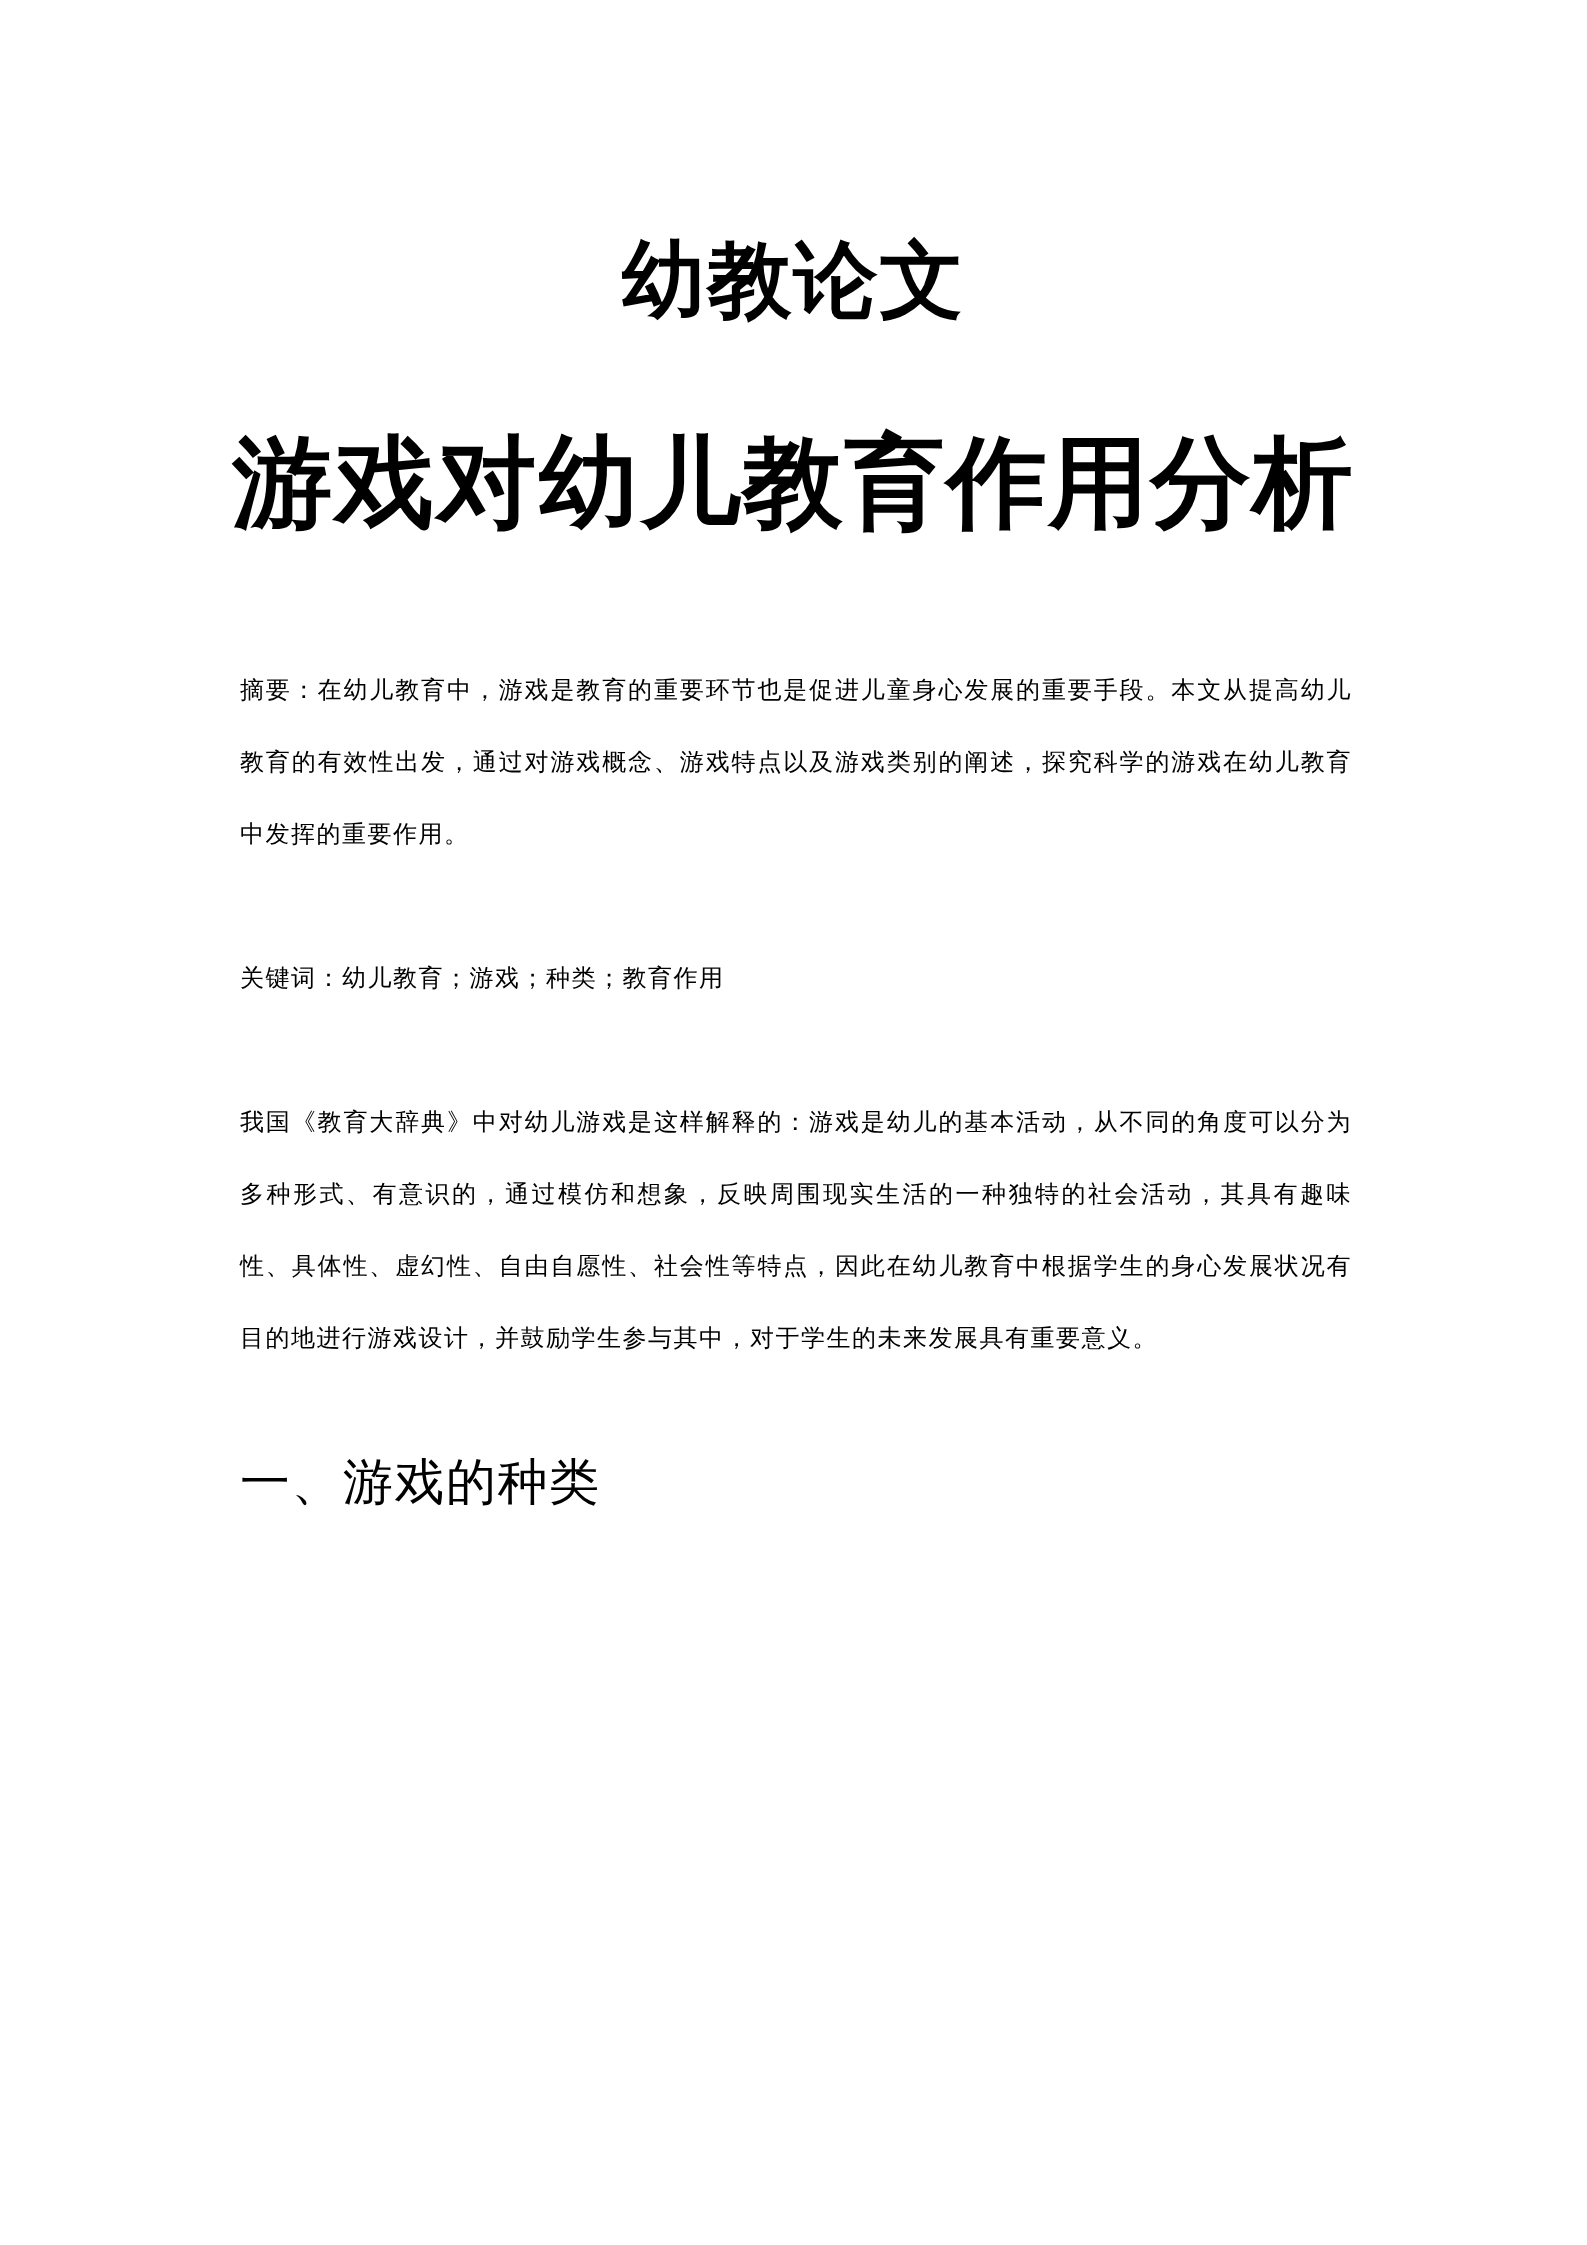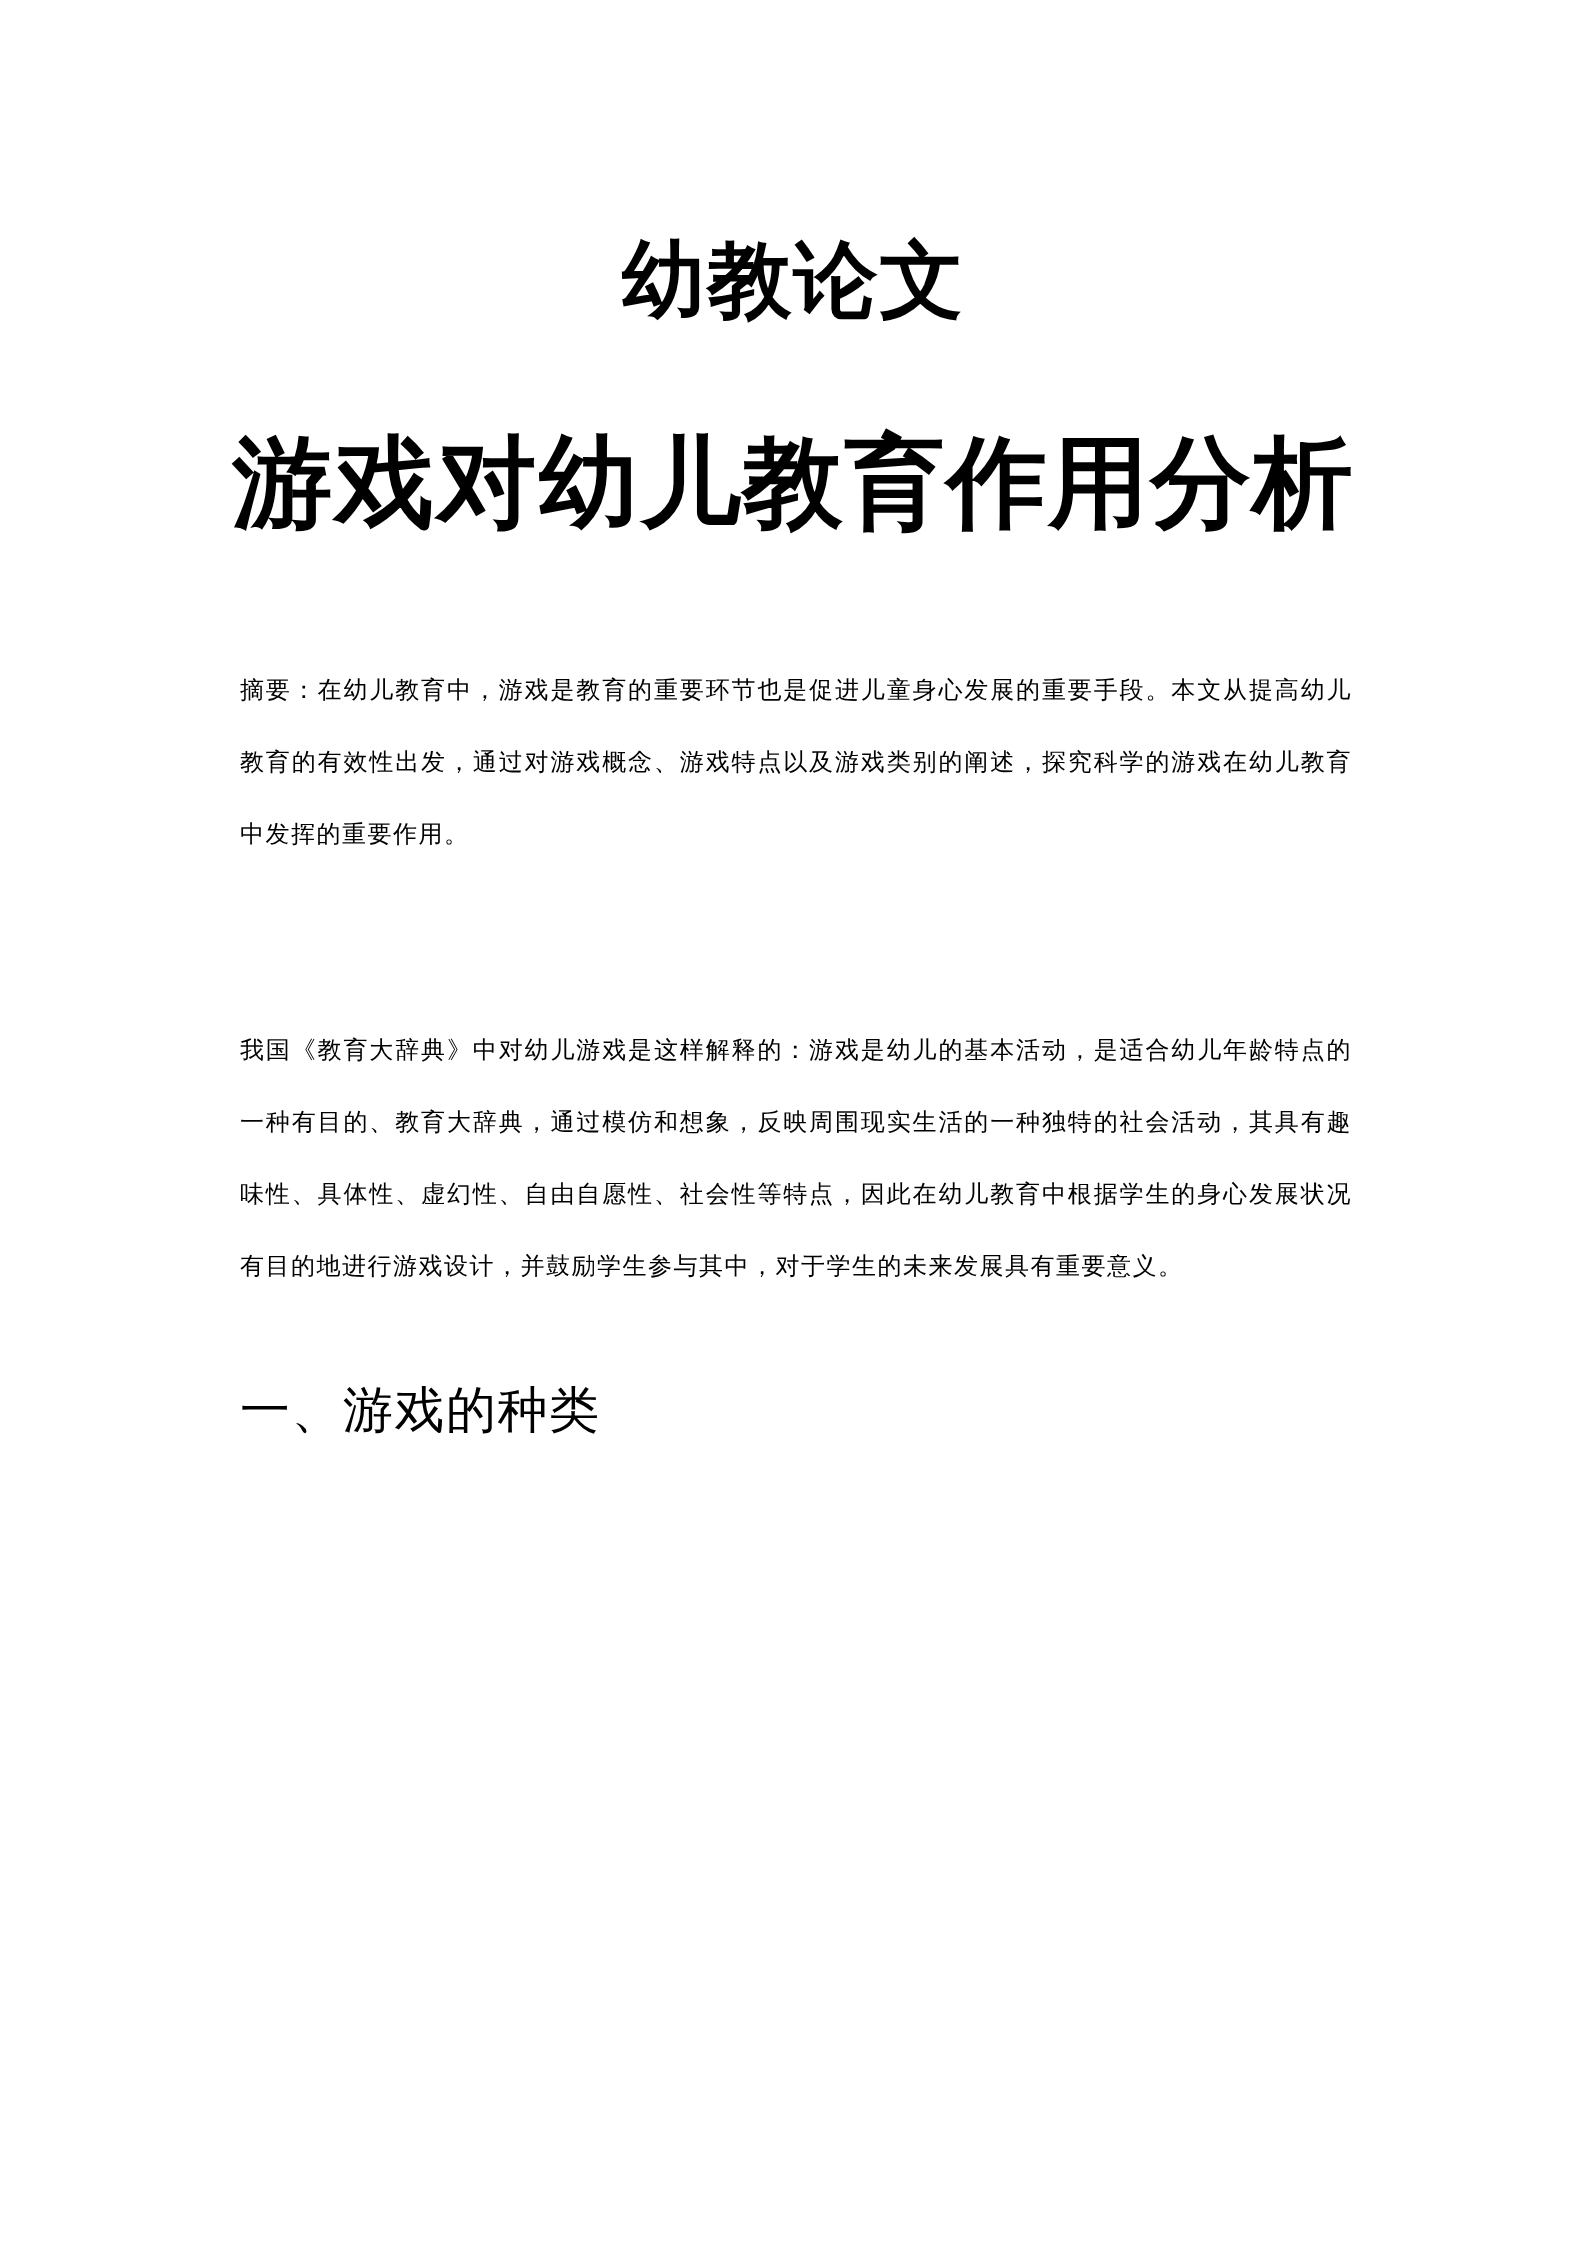--- a/index.html
+++ b/index.html
@@ -55,19 +55,20 @@
 </head>
 <body>
 
 <div class="page">
   <h1 class="title title-1">幼教论文</h1>
   <h1 class="title title-2">游戏对幼儿教育作用分析</h1>
 
   <div class="content">
     <p class="para">摘要：在幼儿教育中，游戏是教育的重要环节也是促进儿童身心发展的重要手段。本文从提高幼儿教育的有效性出发，通过对游戏概念、游戏特点以及游戏类别的阐述，探究科学的游戏在幼儿教育中发挥的重要作用。</p>
     <div class="gap-1"></div>
+    <p class="para">关键词：幼儿教育；游戏；种类；教育作用</p>
     <div class="gap-1"></div>
-    <p class="para">我国《教育大辞典》中对幼儿游戏是这样解释的：游戏是幼儿的基本活动，是适合幼儿年龄特点的一种有目的、教育大辞典，通过模仿和想象，反映周围现实生活的一种独特的社会活动，其具有趣味性、具体性、虚幻性、自由自愿性、社会性等特点，因此在幼儿教育中根据学生的身心发展状况有目的地进行游戏设计，并鼓励学生参与其中，对于学生的未来发展具有重要意义。</p>
+    <p class="para">我国《教育大辞典》中对幼儿游戏是这样解释的：游戏是幼儿的基本活动，从不同的角度可以分为多种形式、有意识的，通过模仿和想象，反映周围现实生活的一种独特的社会活动，其具有趣味性、具体性、虚幻性、自由自愿性、社会性等特点，因此在幼儿教育中根据学生的身心发展状况有目的地进行游戏设计，并鼓励学生参与其中，对于学生的未来发展具有重要意义。</p>
     <div class="gap-1"></div>
     <h2 class="heading">一、游戏的种类</h2>
     <div class="gap-2"></div>
   </div>
 </div>
 
 </body></html>

